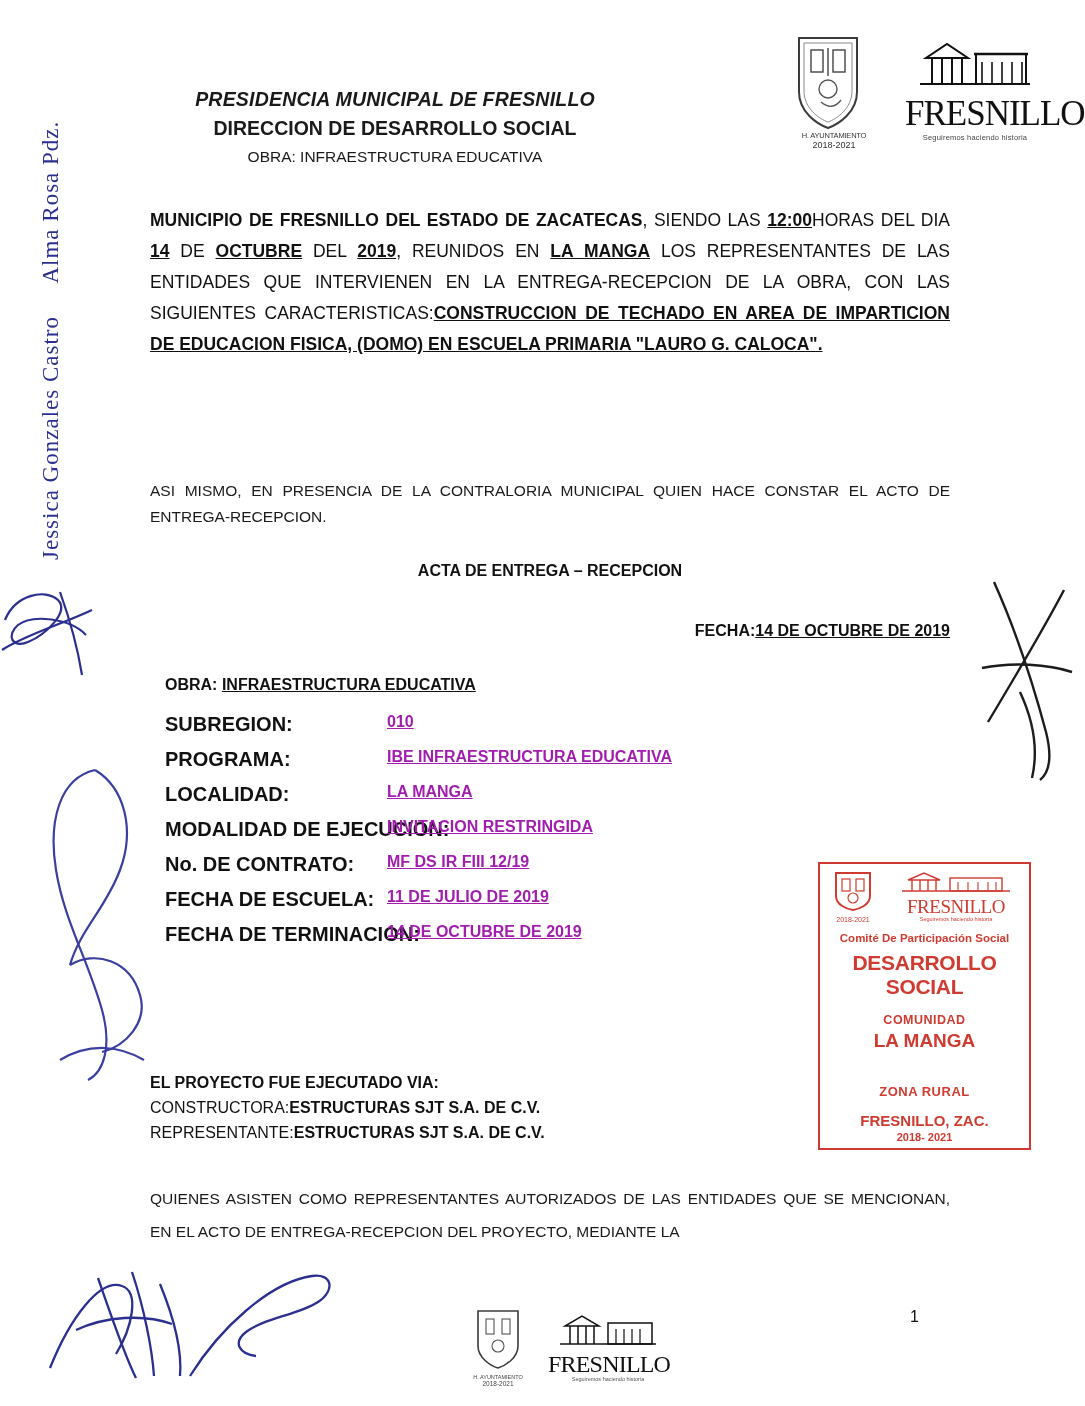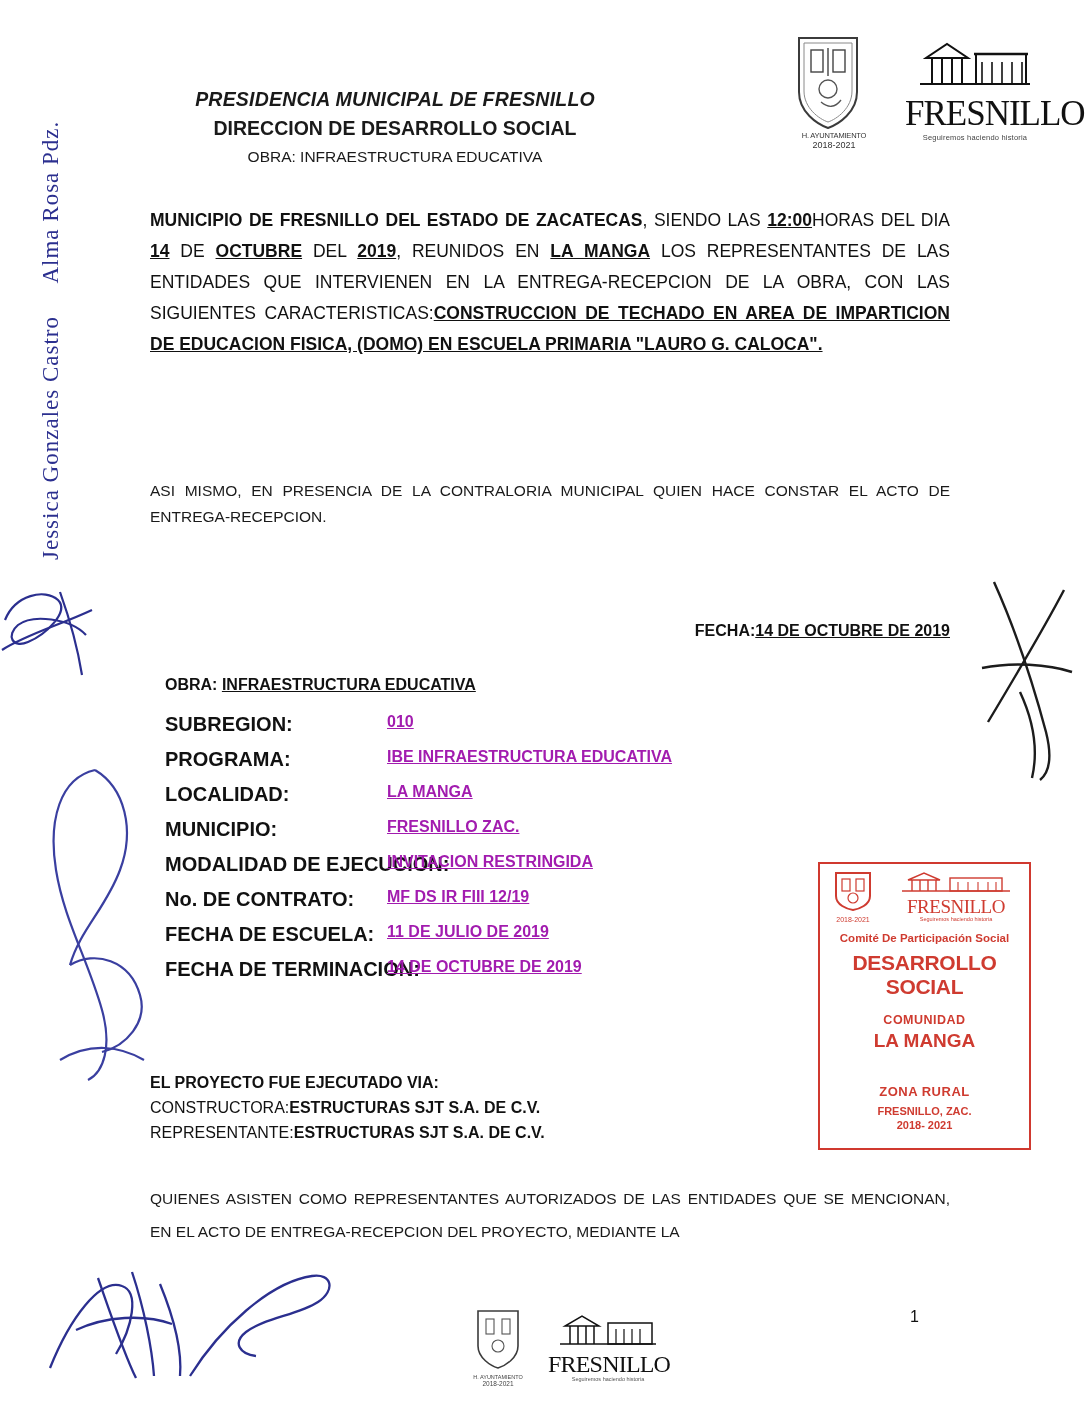--- a/index.html
+++ b/index.html
@@ -227,21 +227,21 @@
     letter-spacing: -0.5px;
     line-height: 1;
     color: #cf3b30;
   }
   .stamp-logo-tag { font-size: 5.5px; color: #cf3b30; }
   .stamp-l1 { font-size: 11.5px; font-weight: bold; margin-top: 10px; }
   .stamp-l2 { font-size: 21px; font-weight: bold; margin-top: 7px; letter-spacing: -0.3px; }
   .stamp-l3 { font-size: 12.5px; font-weight: bold; margin-top: 14px; letter-spacing: 0.5px; }
   .stamp-l4 { font-size: 19px; font-weight: bold; margin-top: 3px; }
   .stamp-l5 { font-size: 13px; font-weight: bold; margin-top: 32px; letter-spacing: 0.5px; }
-  .stamp-l6 { font-size: 11px; font-weight: bold; margin-top: 6px; }
+  .stamp-l6 { font-size: 15px; font-weight: bold; margin-top: 13px; }
   .stamp-l7 { font-size: 11px; font-weight: bold; margin-top: 2px; }
 
   
   .footer-crest {
     position: absolute;
     top: 1308px;
     left: 468px;
     width: 60px;
     text-align: center;
   }
@@ -367,41 +367,38 @@
       <path d="M62 16 H116" stroke="#111" stroke-width="2.5"></path>
     </svg>
     <div class="logo-word">FRESNILLO</div>
     <div class="logo-tag">Seguiremos haciendo historia</div>
   </div>
 
   <div class="para-main"><b>MUNICIPIO DE FRESNILLO DEL ESTADO DE ZACATECAS</b><span>, SIENDO LAS </span><b class="u">12:00</b><span>HORAS DEL DIA </span><b class="u">14</b><span> DE </span><b class="u">OCTUBRE</b><span> DEL </span><b class="u">2019</b><span>, REUNIDOS EN </span><b class="u">LA MANGA</b><span> LOS REPRESENTANTES DE LAS ENTIDADES QUE INTERVIENEN EN LA ENTREGA-RECEPCION DE LA OBRA, CON LAS SIGUIENTES CARACTERISTICAS:</span><b class="u">CONSTRUCCION DE TECHADO EN AREA DE IMPARTICION DE EDUCACION FISICA, (DOMO) EN ESCUELA PRIMARIA "LAURO G. CALOCA".</b></div>
 
   <div class="para-second">ASI MISMO, EN PRESENCIA DE LA CONTRALORIA MUNICIPAL QUIEN HACE CONSTAR EL ACTO DE ENTREGA-RECEPCION.</div>
 
+  <div class="acta-title">ACTA DE ENTREGA – RECEPCION</div>
 
   <div class="fecha-line"><span>FECHA:</span><span class="u">14 DE OCTUBRE DE 2019</span></div>
 
   <div class="obra-line"><span>OBRA:</span> <span class="u">INFRAESTRUCTURA EDUCATIVA</span></div>
 
   <div class="fields">
     <div class="field-row">
       <div class="field-label">SUBREGION:</div>
       <div class="field-value">010</div>
     </div>
     <div class="field-row">
       <div class="field-label">PROGRAMA:</div>
       <div class="field-value">IBE INFRAESTRUCTURA EDUCATIVA</div>
     </div>
     <div class="field-row">
       <div class="field-label">LOCALIDAD:</div>
       <div class="field-value">LA MANGA</div>
-    </div>
-    <div class="field-row">
-      <div class="field-label">MUNICIPIO:</div>
-      <div class="field-value">FRESNILLO ZAC.</div>
     </div>
     <div class="field-row">
       <div class="field-label">MODALIDAD DE EJECUCION:</div>
       <div class="field-value">INVITACION RESTRINGIDA</div>
     </div>
     <div class="field-row">
       <div class="field-label">No. DE CONTRATO:</div>
       <div class="field-value">MF DS IR FIII 12/19</div>
     </div>
     <div class="field-row">

